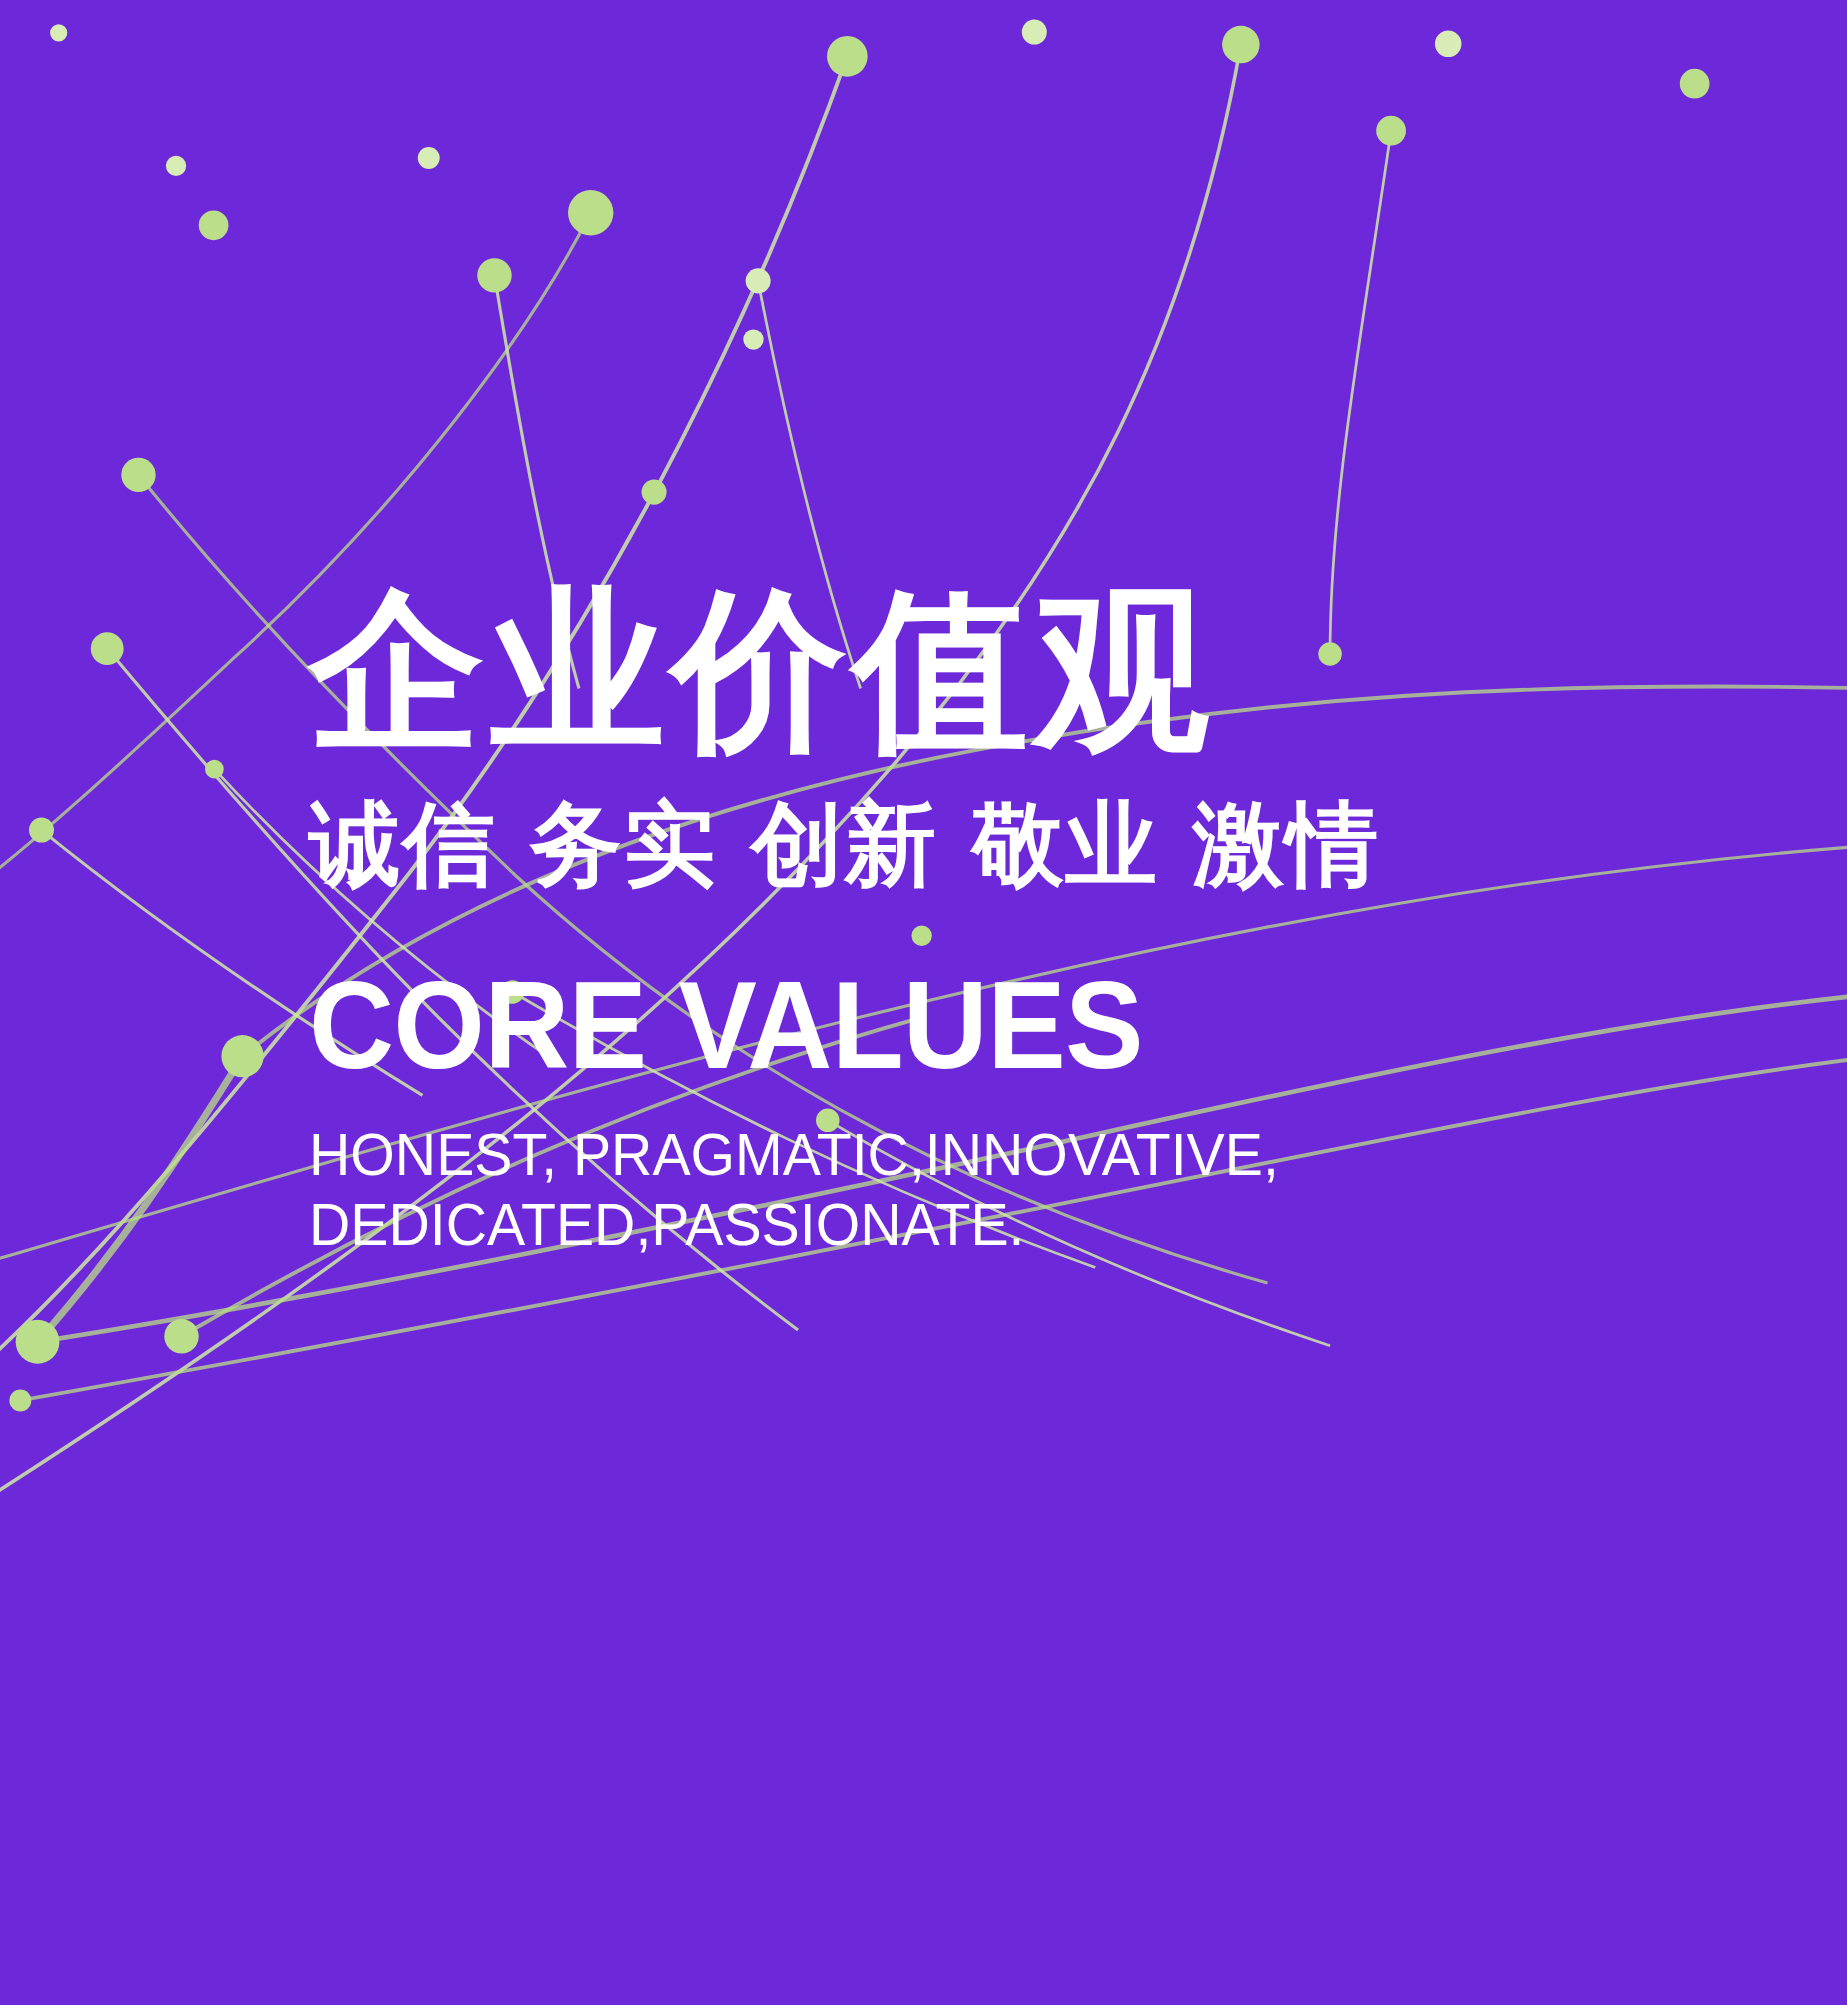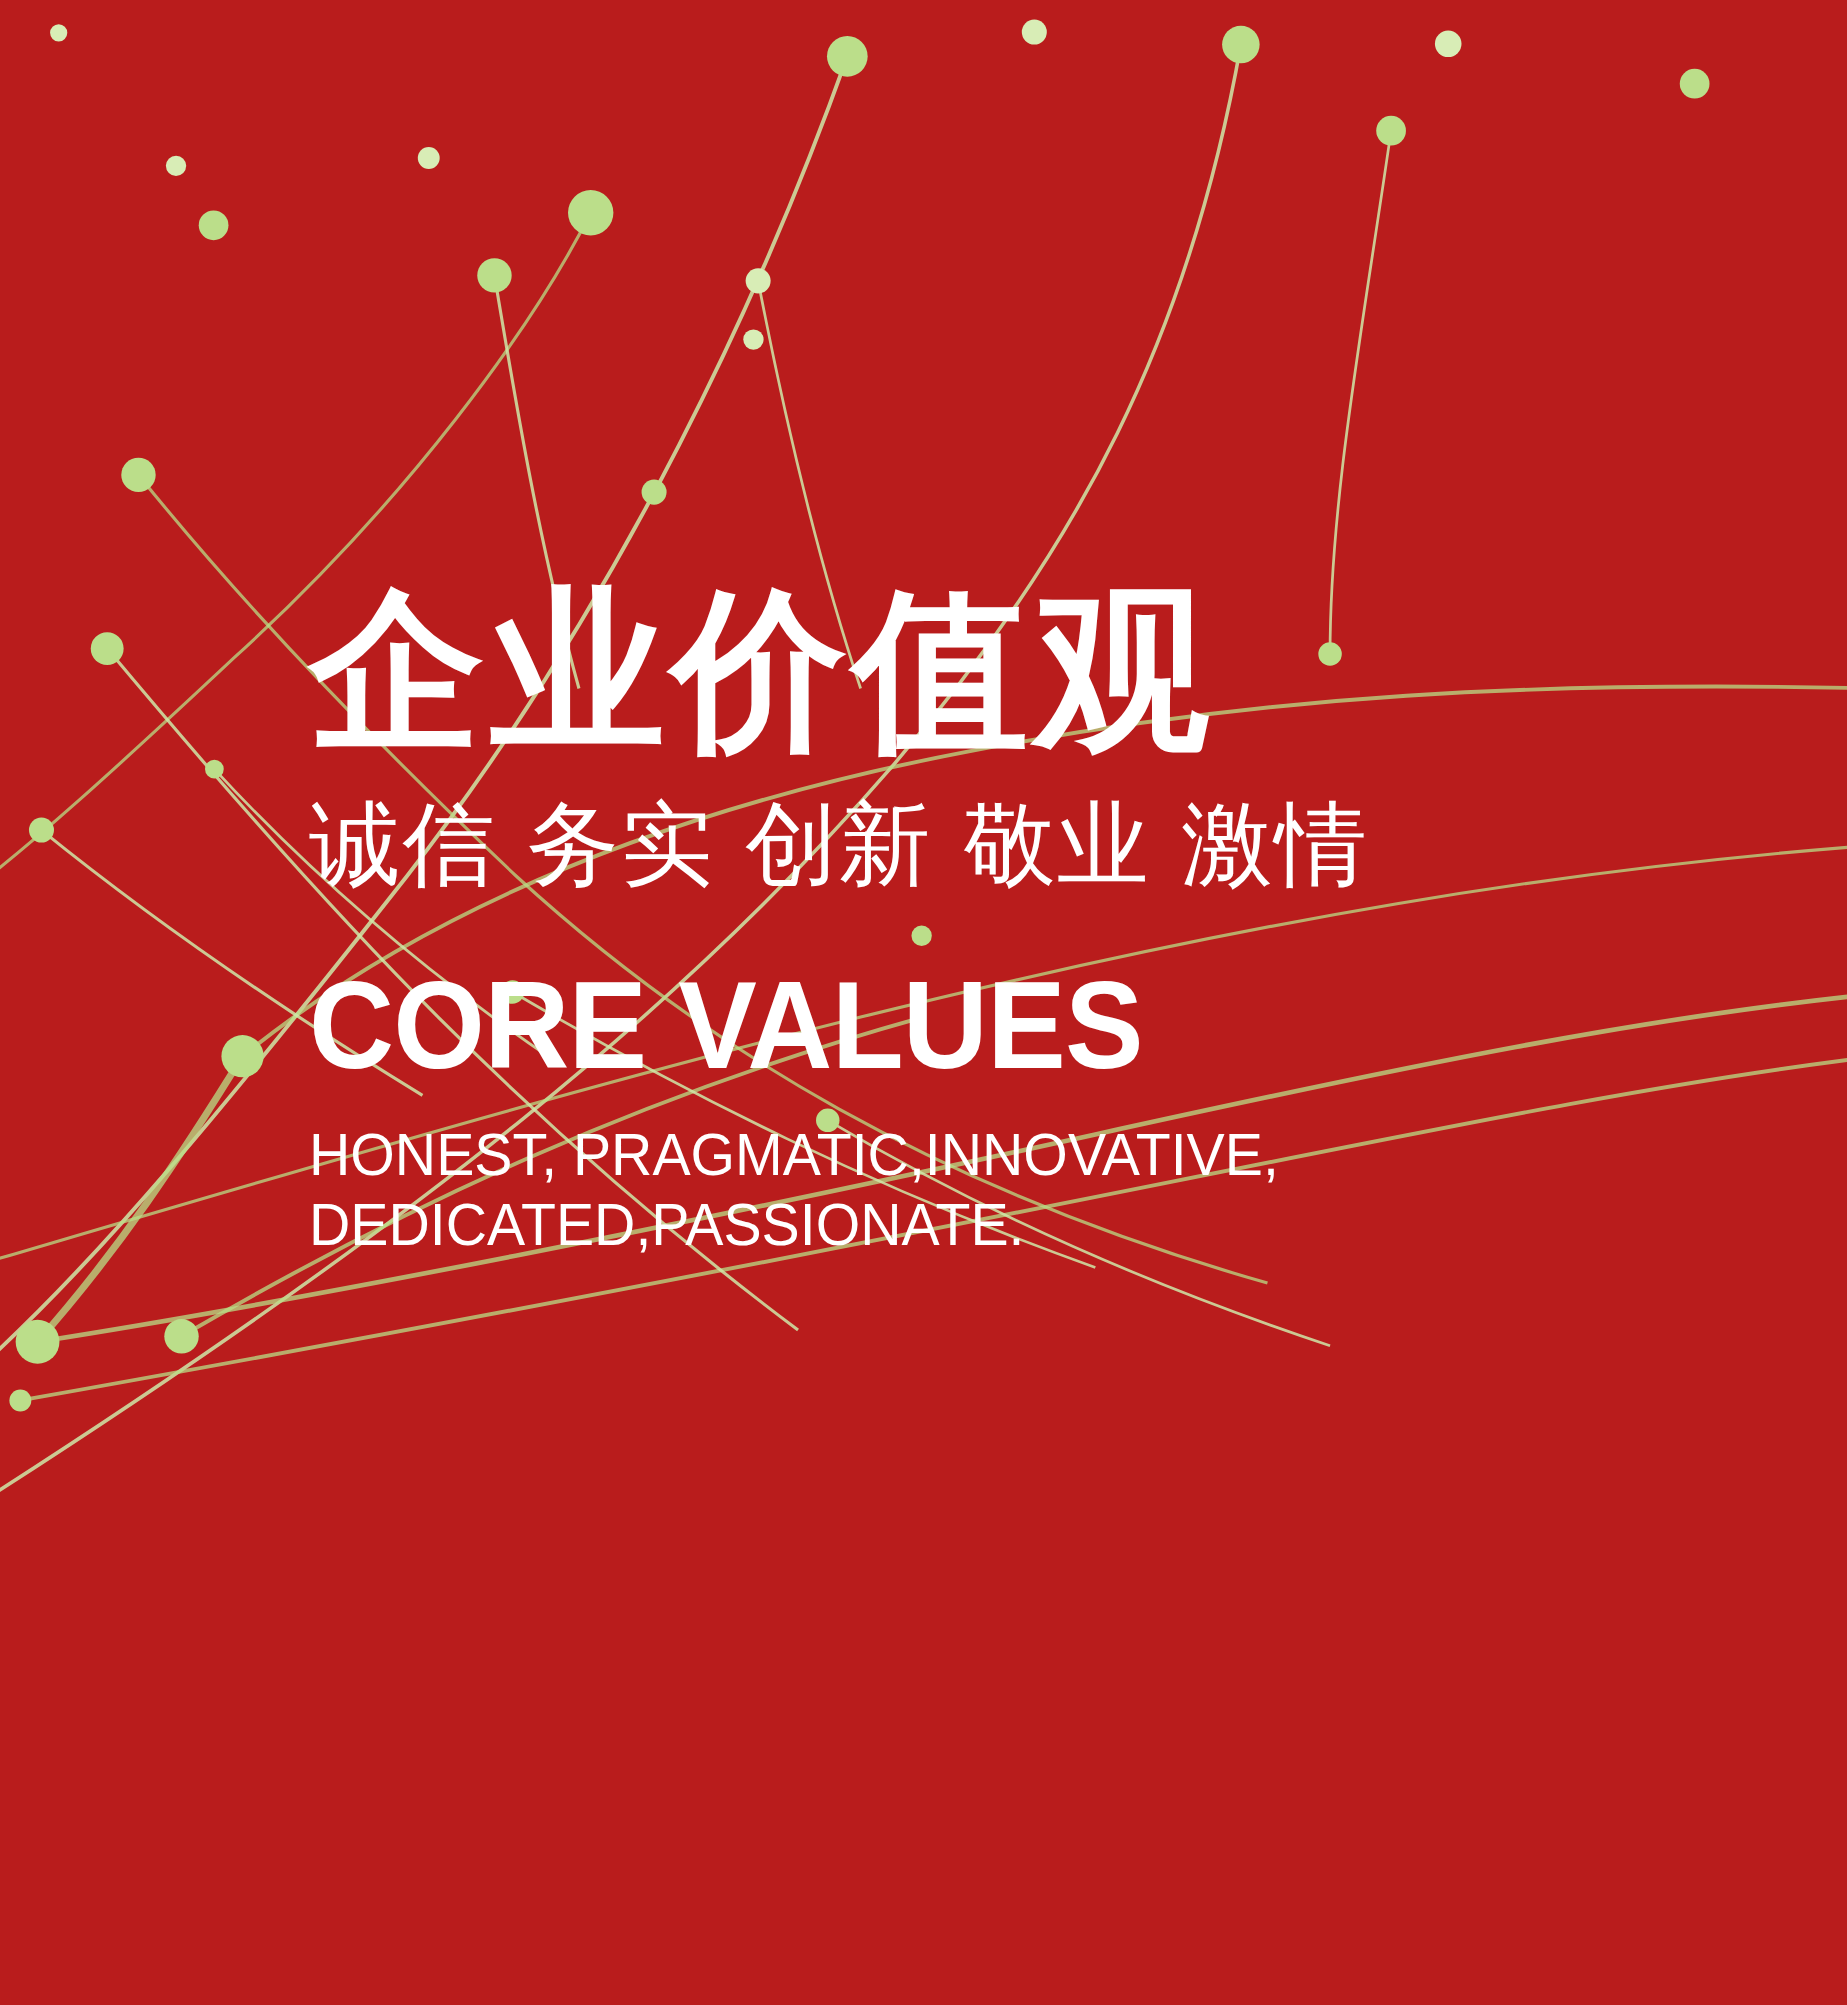--- a/index.html
+++ b/index.html
@@ -6,21 +6,21 @@
   html, body {
     margin: 0;
     padding: 0;
     background: #ffffff;
   }
   #poster {
     position: relative;
     width: 1848px;
     height: 2006px;
     overflow: hidden;
-    background-color: #b91c1c;
+    background-color: #6d28d9;
     font-family: "Liberation Sans", "DejaVu Sans", sans-serif;
   }
   #bg-graphic {
     position: absolute;
     inset: 0;
     width: 100%;
     height: 100%;
     display: block;
     pointer-events: none;
   }
@@ -37,21 +37,21 @@
     letter-spacing: 6.3px;
     font-weight: 700;
     white-space: nowrap;
     margin: 0;
     font-family: "DejaVu Sans", "Liberation Sans", sans-serif;
   }
   .subtitle-cn {
     color: #ffffff;
     font-size: 92px;
     line-height: 1.0;
-    font-weight: 400;
+    font-weight: 700;
     white-space: nowrap;
     margin: 0;
     padding-top: 41px;
     letter-spacing: 1.6px;
     font-family: "DejaVu Sans", "Liberation Sans", sans-serif;
   }
   .title-en {
     color: #ffffff;
     font-size: 124px;
     line-height: 1.0;

